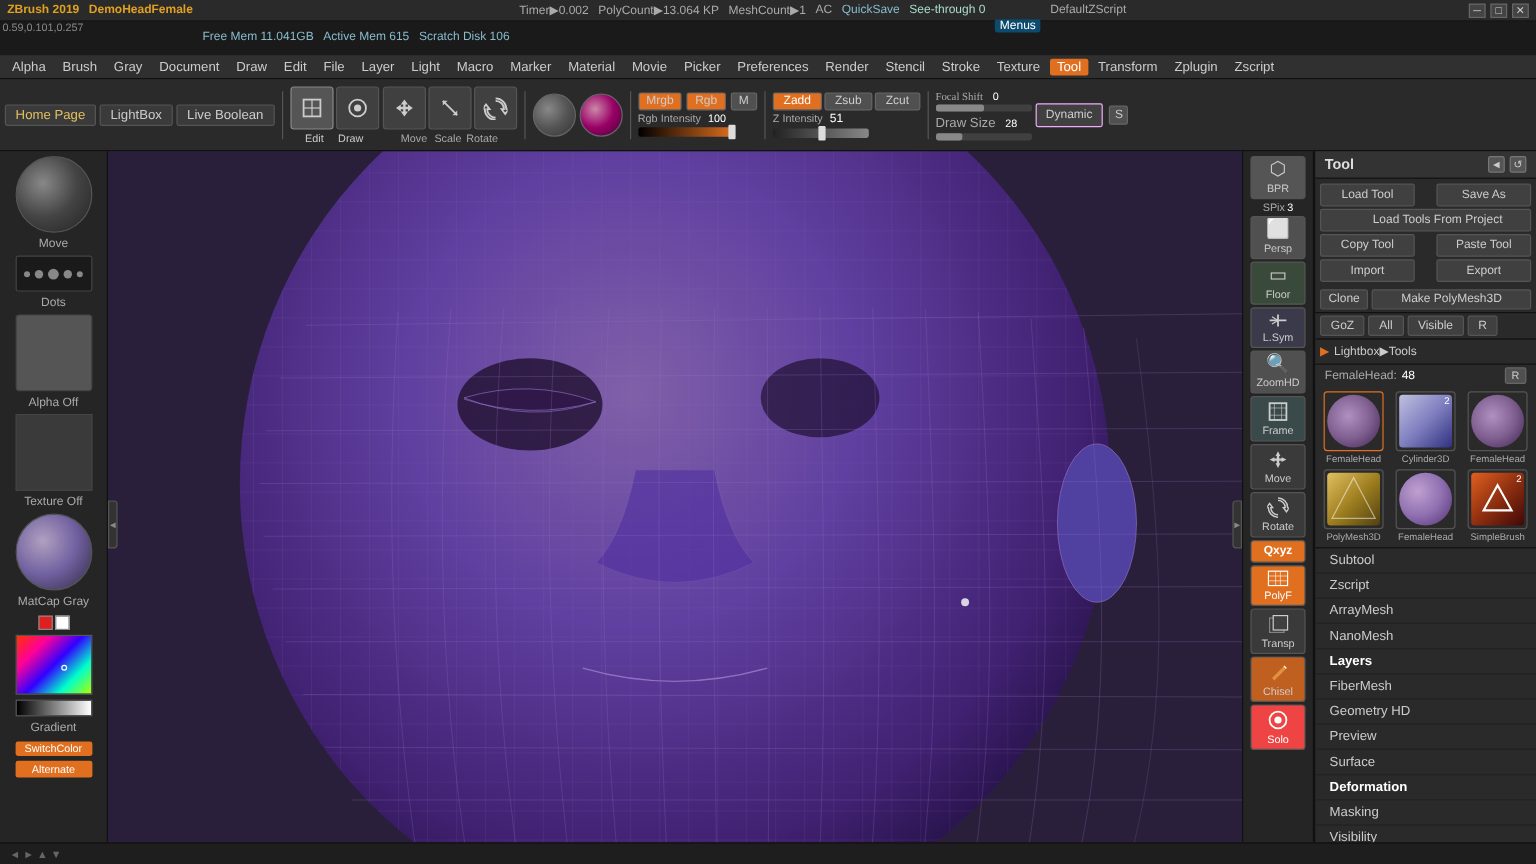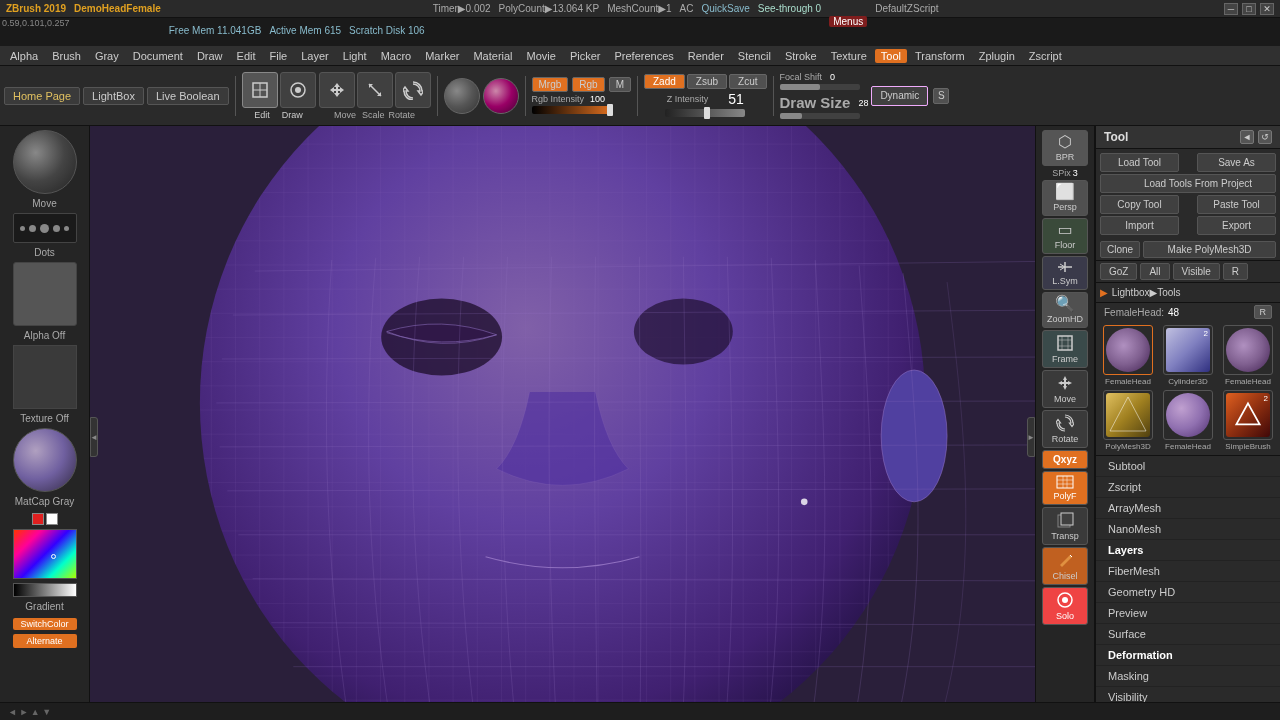--- a/index.html
+++ b/index.html
@@ -139,21 +139,20 @@
       background: #ddd;
       position: absolute;
       top: -2px;
       border-radius: 1px;
     }
 
     .z-controls {
       display: flex;
       flex-direction: column;
       gap: 2px;
-      align-items: center;
     }
     .z-btn {
       background: #505050;
       border: 1px solid #666;
       color: #ccc;
       padding: 1px 8px;
       font-size: 10px;
       cursor: pointer;
       border-radius: 2px;
       text-align: center;
@@ -561,21 +560,21 @@
   <span class="title-main">DemoHeadFemale</span>
   <span class="title-mem">Free Mem 11.041GB</span>
   <span class="title-mem">Active Mem 615</span>
   <span class="title-mem">Scratch Disk 106</span>
   <span>Timer▶0.002</span>
   <span>PolyCount▶13.064 KP</span>
   <span>MeshCount▶1</span>
   <span>AC</span>
   <span style="cursor:pointer;color:#8bc;">QuickSave</span>
   <span style="cursor:pointer;color:#adc;">See-through 0</span>
-  <span style="cursor:pointer;background:#7f1d1d;color:#fff;padding:0 4px;border-radius:2px;margin-top:26px;">Menus</span>
+  <span style="cursor:pointer;background:#0c4a6e;color:#fff;padding:0 4px;border-radius:2px;margin-top:26px;">Menus</span>
   <span style="cursor:pointer;color:#aaa;">DefaultZScript</span>
   <div class="title-controls">
     <div class="wbtn">─</div>
     <div class="wbtn">□</div>
     <div class="wbtn">✕</div>
   </div>
 </div>
 
 <div style="position:absolute; top:18px; left:2px; font-size:9px; color:#888; z-index:10;">0.59,0.101,0.257</div>
 
@@ -682,38 +681,38 @@
   <div class="toolbar-sep"></div>
 
   <div class="z-controls">
     <div style="display:flex;gap:2px;">
       <button class="z-btn zadd">Zadd</button>
       <button class="z-btn">Zsub</button>
       <button class="z-btn">Zcut</button>
     </div>
     <div class="rgb-row">
       <span style="font-size:9px;color:#aaa;">Z Intensity</span>
-      <span style="font-size:14px;color:#fff;margin-left:16px;">51</span>
+      <span style="font-size:10px;color:#fff;margin-left:2px;">51</span>
     </div>
     <div class="slider-track" style="background:linear-gradient(to right,#222,#888);">
       <div class="slider-thumb" style="left:48%;"></div>
     </div>
   </div>
   <div class="toolbar-sep"></div>
 
   <div class="focal-section">
     <div class="focal-row">
-      <span style="font-size:9px;color:#aaa;">Focal Shift</span>
+      <span style="font-size:9px;color:#aaa;font-family:Liberation Serif, serif;">Focal Shift</span>
       <span style="font-size:9px;color:#fff;margin-left:4px;">0</span>
     </div>
     <div class="focal-slider" style="width:80px;">
       <div class="focal-fill" style="width:50%;"></div>
     </div>
     <div class="focal-row" style="margin-top:2px;">
-      <span style="font-size:15px;color:#aaa;font-weight:bold;">Draw Size</span>
+      <span style="font-size:11px;color:#aaa;">Draw Size</span>
       <span style="font-size:9px;color:#fff;margin-left:4px;">28</span>
     </div>
     <div class="focal-slider" style="width:80px;">
       <div class="focal-fill" style="width:28%;"></div>
     </div>
   </div>
   <button class="toolbar-btn" style="height:20px;">Dynamic</button>
 
   <div style="display:flex;flex-direction:column;align-items:center;gap:1px;margin-left:2px;">
     <div style="width:16px;height:16px;background:#505050;border:1px solid #666;border-radius:2px;display:flex;align-items:center;justify-content:center;font-size:10px;color:#ccc;cursor:pointer;">S</div>

